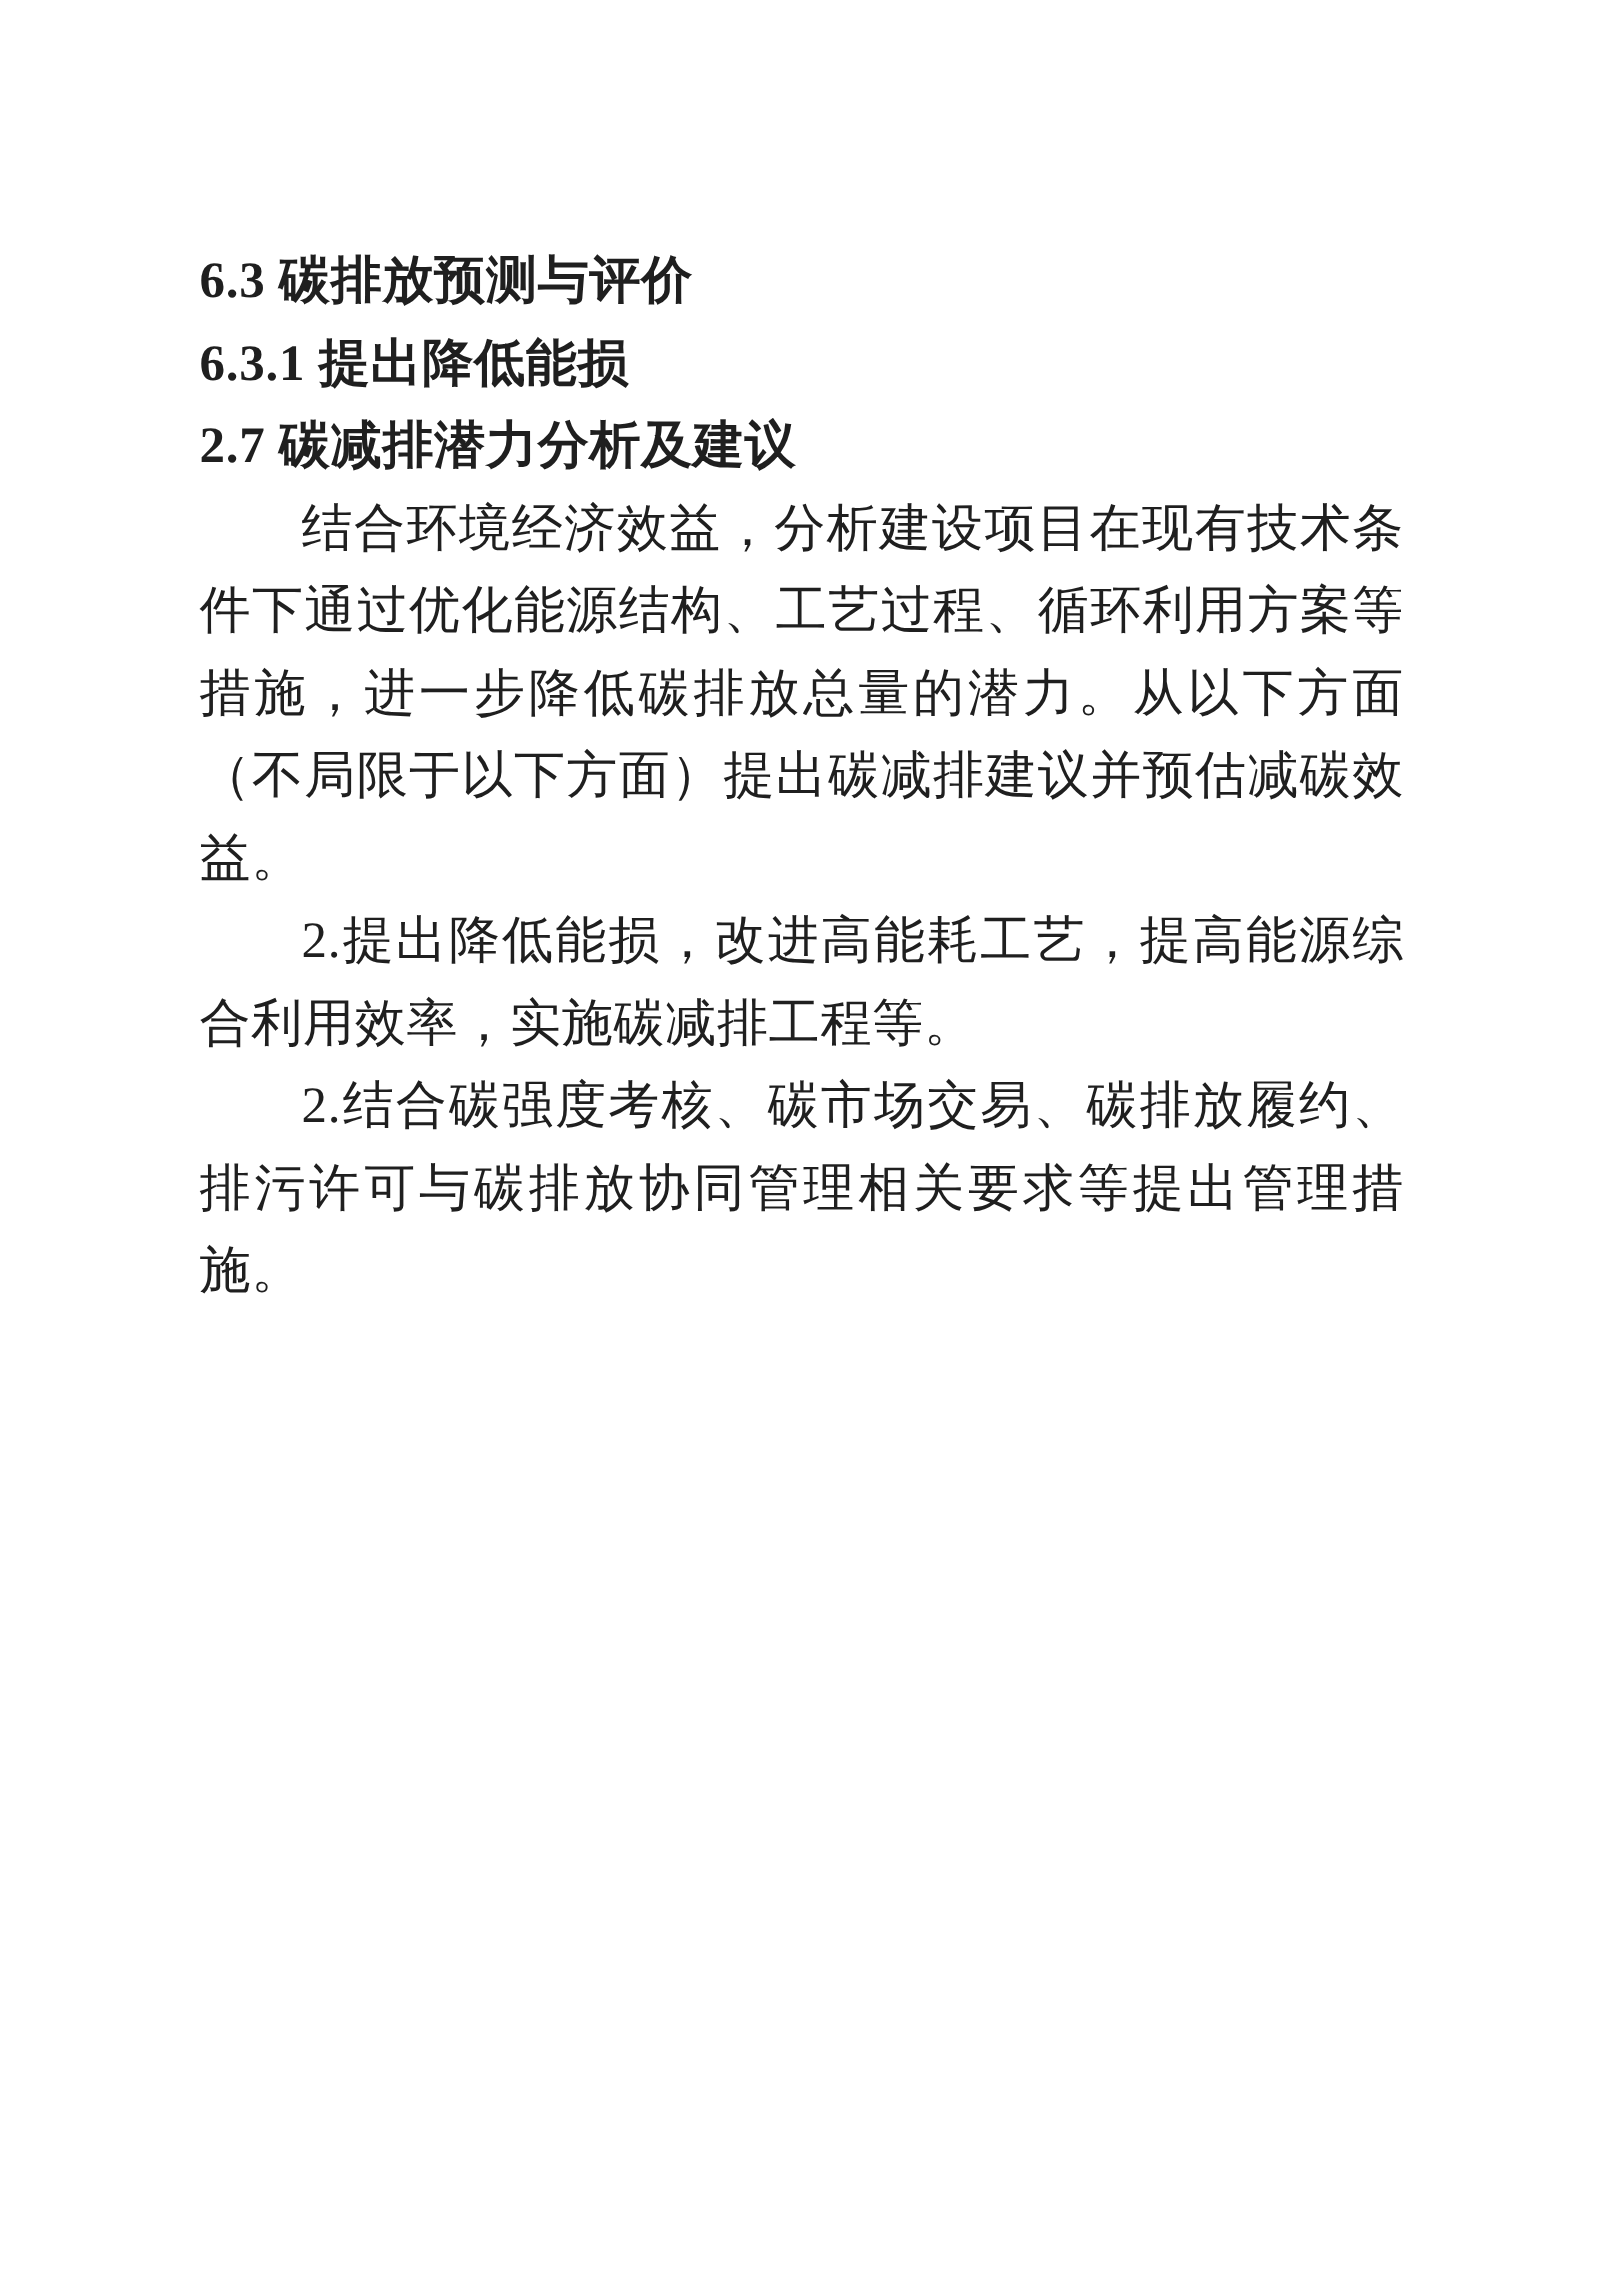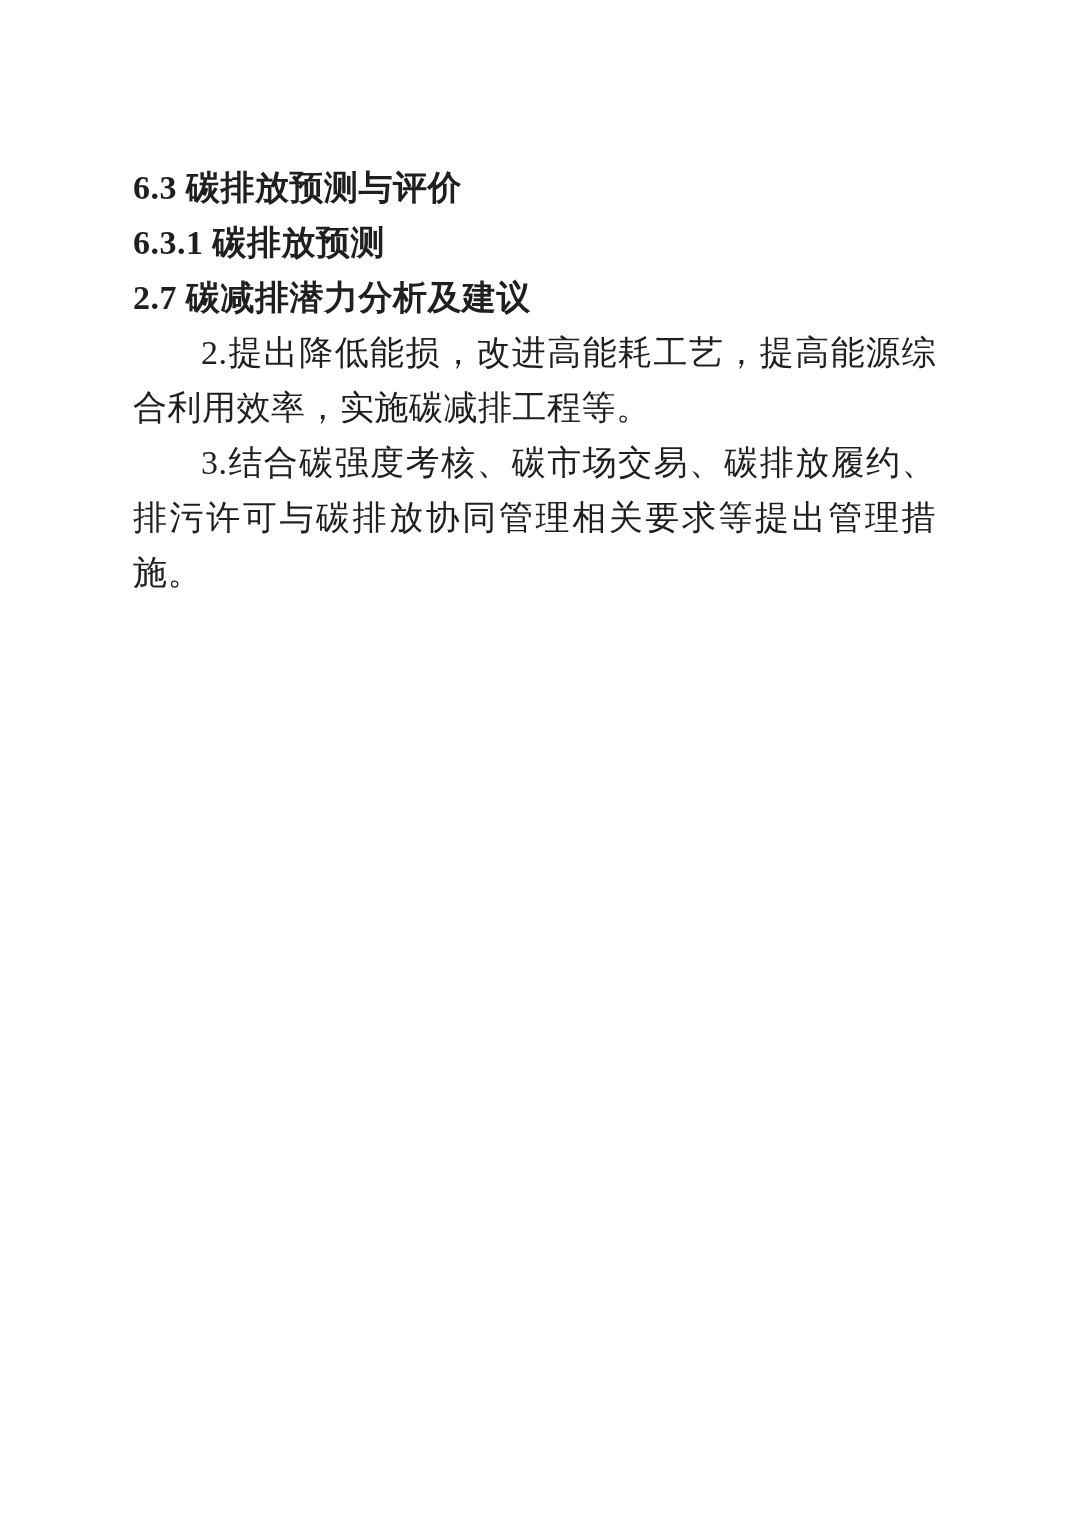--- a/index.html
+++ b/index.html
@@ -47,28 +47,29 @@
   }
 </style>
 </head>
 <body>
 
 <div class="page">
 
   <div class="content">
     <div class="block heading">6.3 碳排放预测与评价</div>
 
-    <div class="block heading">6.3.1 碳排放预测</div>
+    <div class="block heading">6.3.1 提出降低能损</div>
 
 
 
 
     <div class="block heading">2.7 碳减排潜力分析及建议</div>
 
+    <div class="block paragraph">结合环境经济效益，分析建设项目在现有技术条件下通过优化能源结构、工艺过程、循环利用方案等措施，进一步降低碳排放总量的潜力。从以下方面（不局限于以下方面）提出碳减排建议并预估减碳效益。</div>
 
     <div class="block paragraph">2.提出降低能损，改进高能耗工艺，提高能源综合利用效率，实施碳减排工程等。</div>
 
-    <div class="block paragraph">3.结合碳强度考核、碳市场交易、碳排放履约、排污许可与碳排放协同管理相关要求等提出管理措施。</div>
+    <div class="block paragraph">2.结合碳强度考核、碳市场交易、碳排放履约、排污许可与碳排放协同管理相关要求等提出管理措施。</div>
   </div>
 
   <div class="footer">— 7 —</div>
 
 </div>
 
 </body></html>

